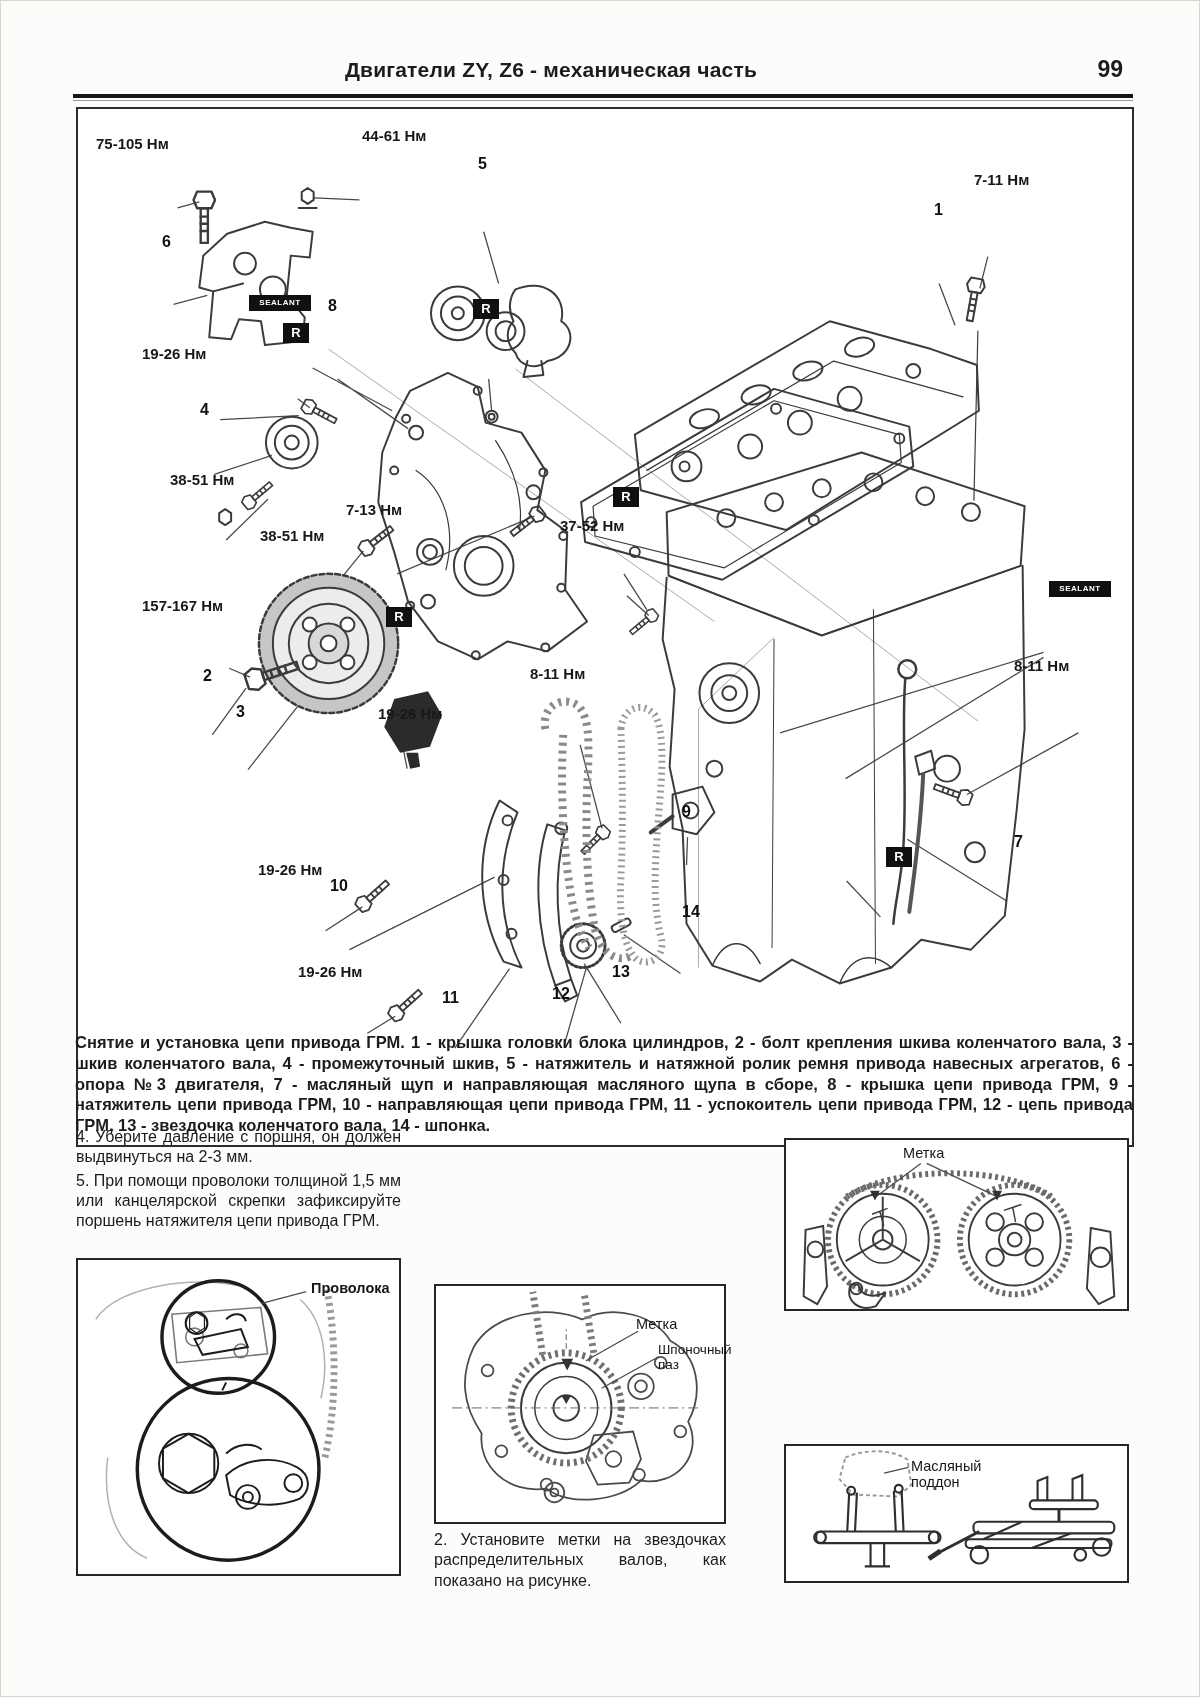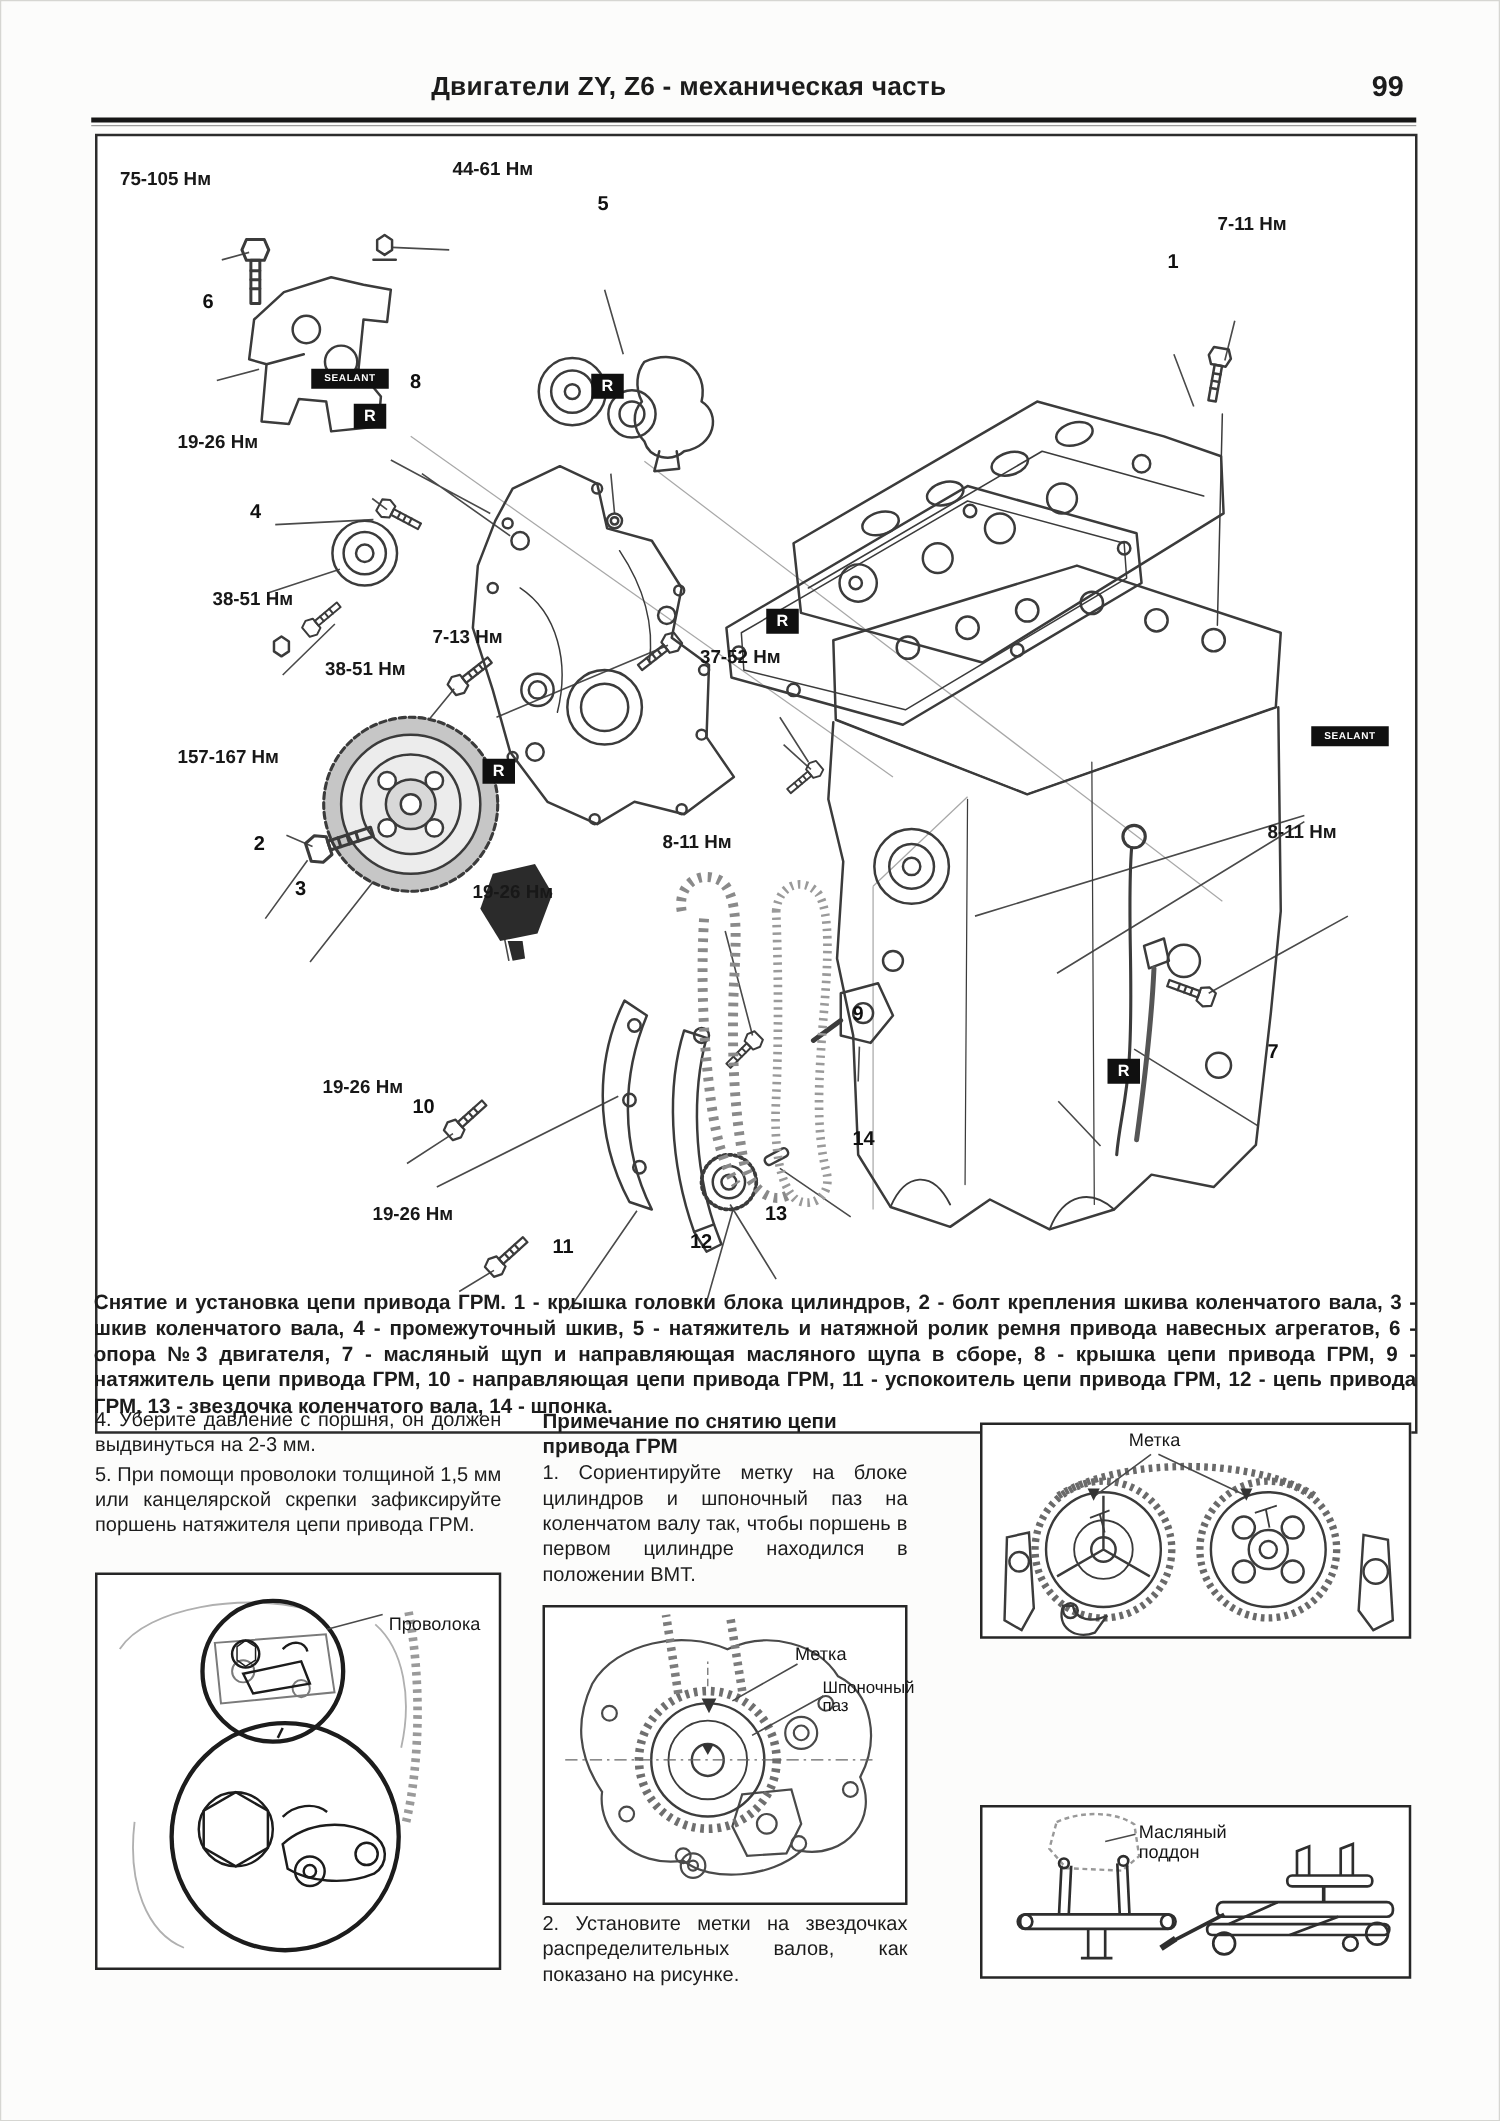--- a/index.html
+++ b/index.html
@@ -297,27 +297,23 @@
         <path d="M112,176 l26,15 0,30 -26,15 -26,-15 0,-30 z"></path>
         <path d="M150,218 C170,200 200,198 222,210 C236,218 236,234 224,242 C200,252 170,248 154,238 Z"></path>
         <circle cx="218" cy="226" r="9"></circle>
         <circle cx="172" cy="240" r="12"></circle>
           <circle cx="172" cy="240" r="5"></circle>
         <path d="M150,196 C160,186 176,184 186,192"></path>
         <path d="M146,132 L150,124"></path>
       </g>
       <path d="M231,32 L186,44" stroke="#4a4a4a" stroke-width="1.3"></path>
     </svg>
-    <span class="fig-lb" style="left:233px;top:32px;">Проволока</span>
-  </div>
-
-  <div class="col-mid">
-    <p class="note-h">Примечание по снятию цепи привода ГРМ</p>
-    <p class="body-txt">1. Сориентируйте метку на блоке цилиндров и шпоночный паз на коленчатом валу так, чтобы поршень в первом цилиндре находился в положении ВМТ.</p>
-  </div>
+    <span class="fig-lb" style="left:233px;top:20px;font-weight:bold;">Проволока</span>
+  </div>
+
 
   <div class="fig" id="fig-mid">
     <svg viewBox="0 0 292 240">
       <g fill="none" stroke="#4a4a4a" stroke-width="1.8">
         <path d="M38,62 C58,28 112,18 148,34 C182,18 222,30 238,56 C266,70 272,108 256,138
                  C272,172 244,204 208,198 C184,220 134,224 112,206 C72,212 42,182 46,150 C26,120 24,92 38,62 Z"></path>
         <circle cx="52" cy="86" r="6"></circle>
           <circle cx="66" cy="168" r="6"></circle>
           <circle cx="112" cy="202" r="6"></circle>
         <circle cx="228" cy="78" r="6"></circle>

